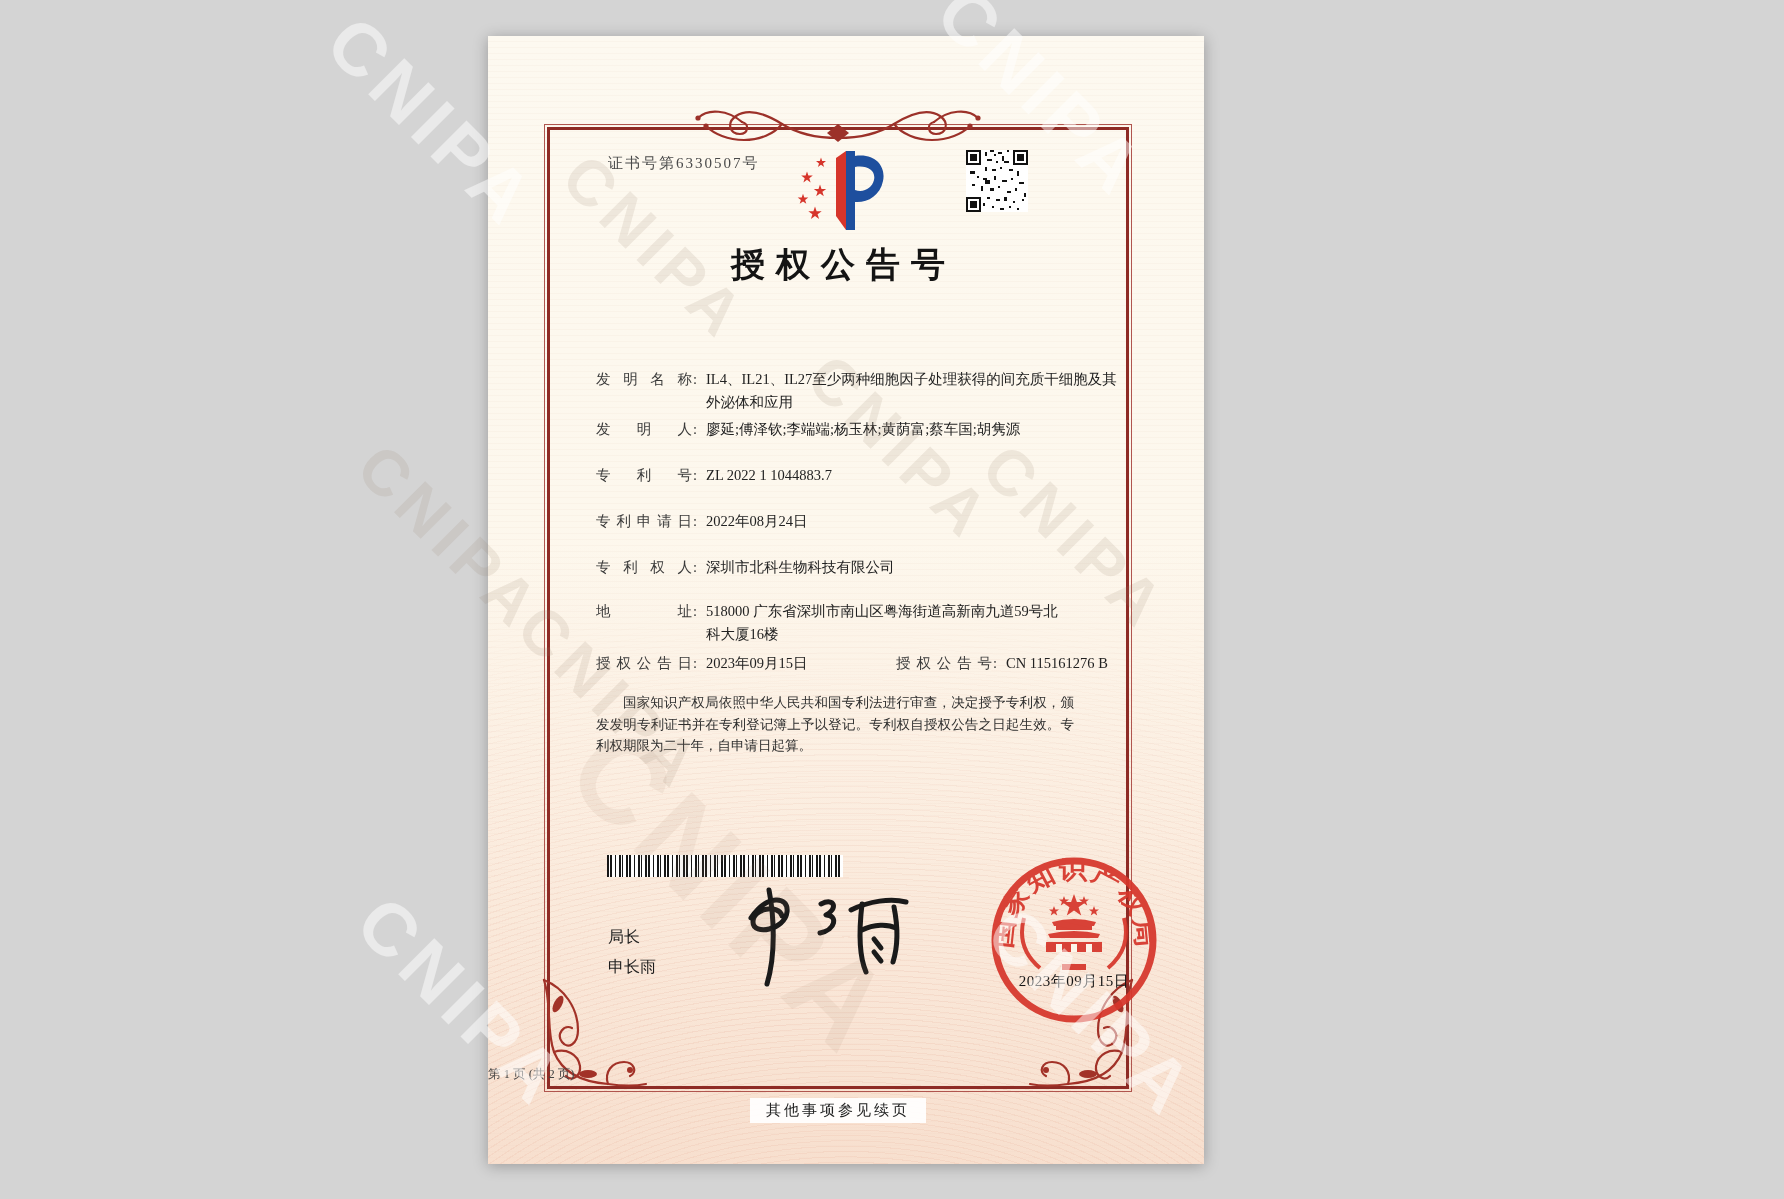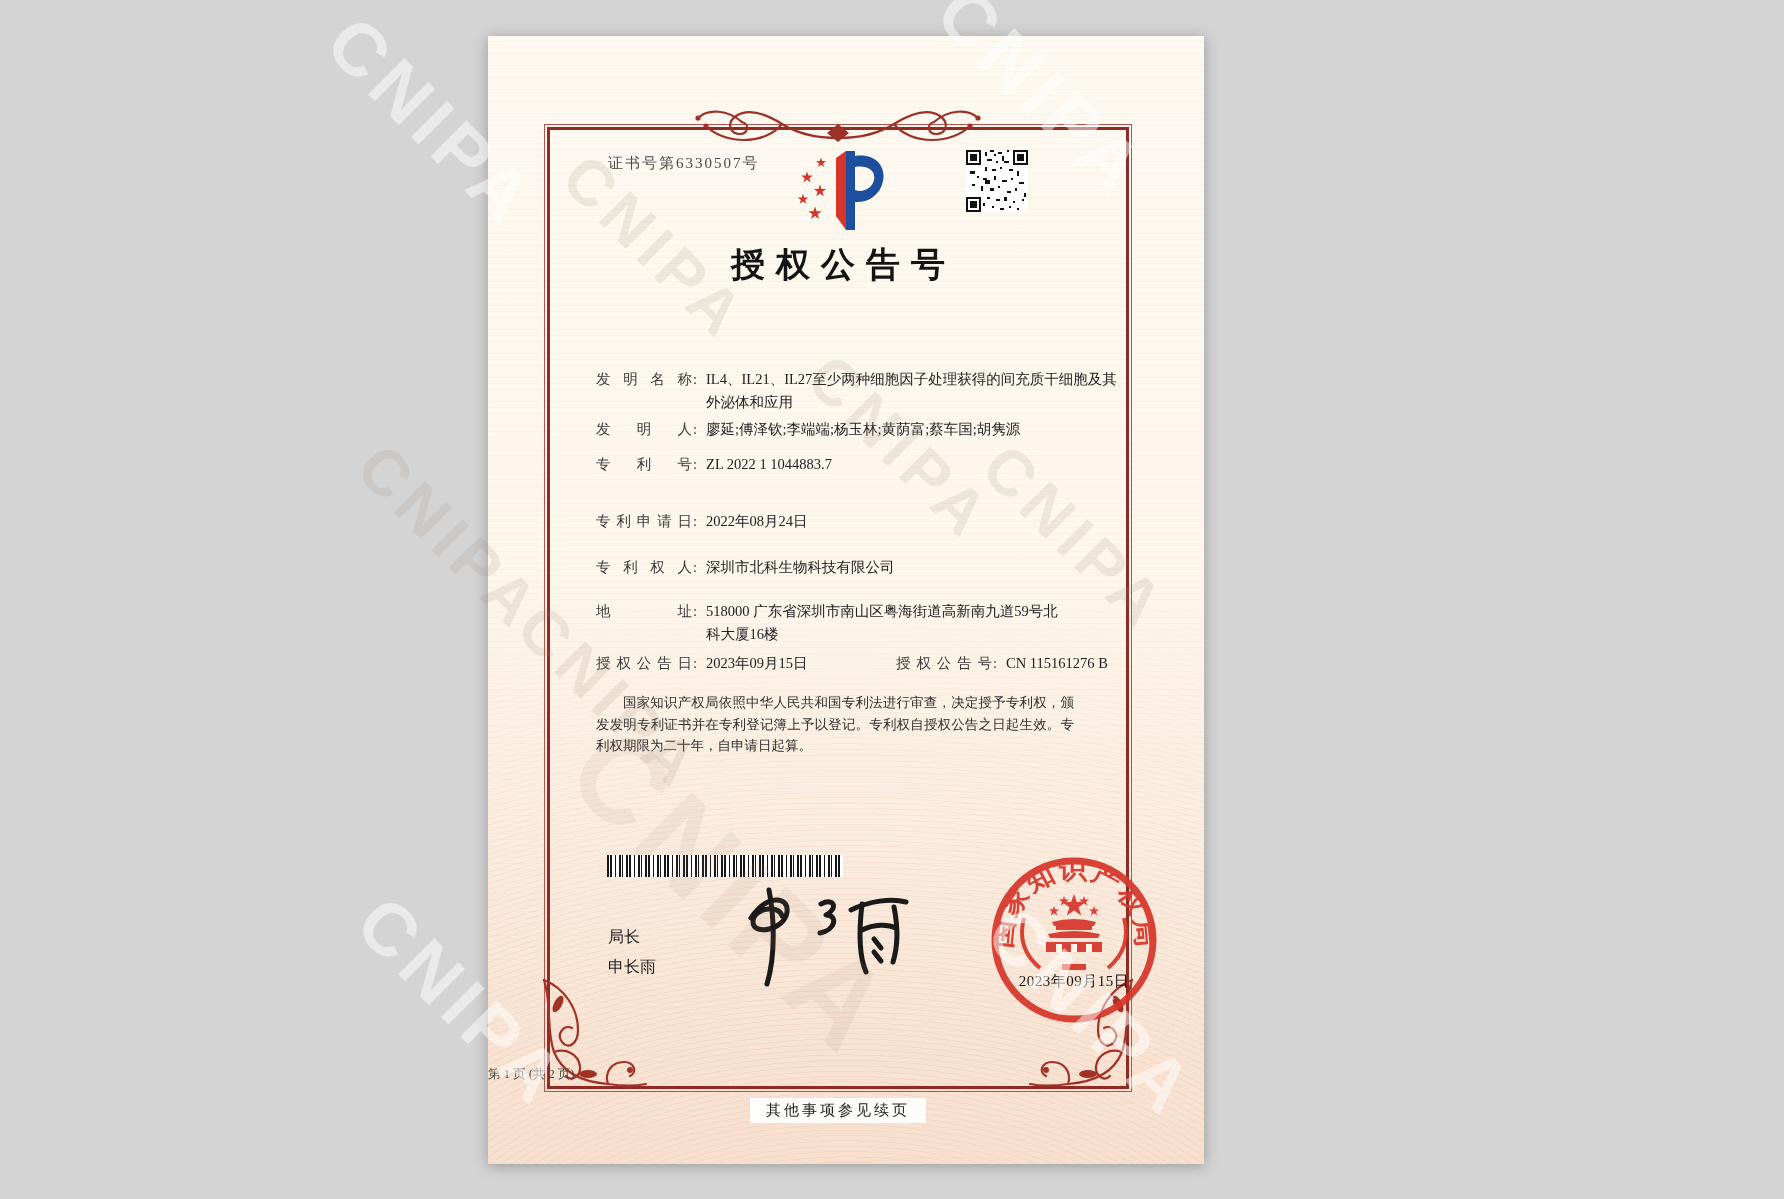--- a/index.html
+++ b/index.html
@@ -31,21 +31,21 @@
   .logo{position:absolute;left:303px;top:108px;width:94px;height:94px;}
   .qr{position:absolute;left:478px;top:114px;width:62px;height:62px;background:#fff;}
   .title{position:absolute;left:0;width:700px;top:206px;text-align:center;
          font-size:34px;font-weight:600;letter-spacing:11px;text-indent:11px;color:#141414;}
   
   .row{position:absolute;left:108px;font-size:14.5px;line-height:23px;color:#222;display:flex;}
   .f-label{display:inline-block;width:96px;text-align:justify;text-align-last:justify;color:#3a3a3a;flex:none;}
   .colon{flex:none;margin:0 9px 0 1px;color:#3a3a3a;}
   .f-value{display:inline-block;width:415px;}
   .w360 .f-value{width:360px;}
-  .r1{top:332px;} .r2{top:382px;} .r3{top:417px;} .r4{top:474px;} .r5{top:520px;}
+  .r1{top:332px;} .r2{top:382px;} .r3{top:428px;} .r4{top:474px;} .r5{top:520px;}
   .r6{top:564px;} .r7{top:616px;width:536px;}
   .pair2{position:absolute;left:300px;top:0;display:flex;}
   .pair2 .f-value{width:140px;}
   .r7 .f-value{width:150px;}
   
   .paras{position:absolute;left:108px;top:656px;width:478px;font-size:13.5px;line-height:21.5px;color:#2e2e2e;}
   .paras p{margin:0 0 9px 0;text-indent:2em;text-align:justify;}
   
   .barcode{position:absolute;left:119px;top:819px;width:236px;height:22px;background:#fff;
      background-image:repeating-linear-gradient(90deg,#161616 0 2px,#fff 2px 3px,#161616 3px 5px,#fff 5px 8px,#161616 8px 9px,#fff 9px 12px,#161616 12px 14px,#fff 14px 15px,#161616 15px 16px,#fff 16px 19px);}

